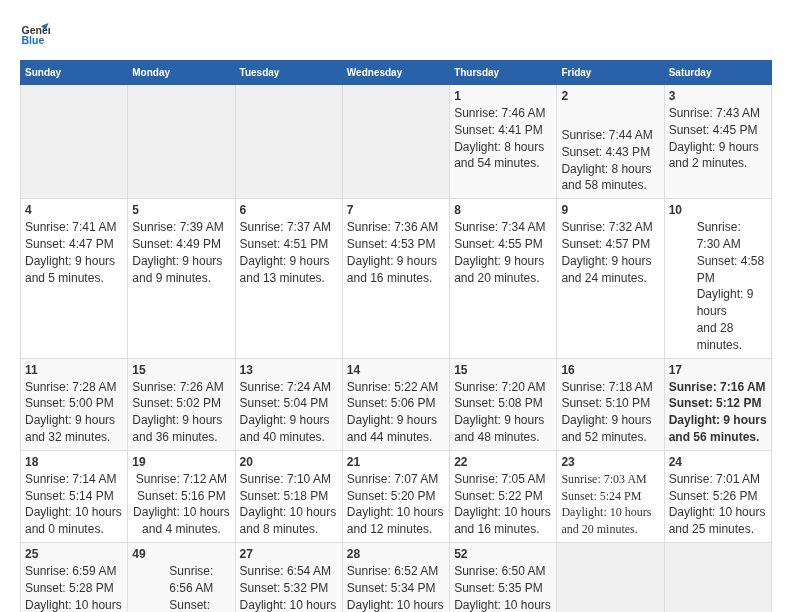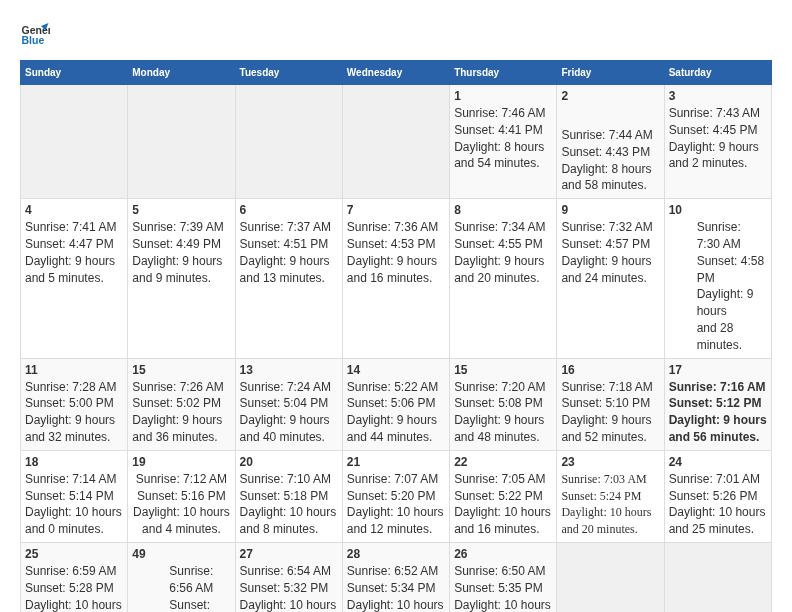--- a/index.html
+++ b/index.html
@@ -326,21 +326,21 @@
 and 37 minutes.</div>
         </td>
         <td>
           <span class="day-number">28</span>
           <div class="day-info" style="white-space: pre-line;">Sunrise: 6:52 AM
 Sunset: 5:34 PM
 Daylight: 10 hours
 and 41 minutes.</div>
         </td>
         <td>
-          <span class="day-number">26</span>
+          <span class="day-number">52</span>
           <div class="day-info" style="white-space: pre-line;">Sunrise: 6:50 AM
 Sunset: 5:35 PM
 Daylight: 10 hours
 and 45 minutes.</div>
         </td>
         <td class="empty-cell"></td>
         <td class="empty-cell"></td>
       </tr>
     </tbody>
 </table>

